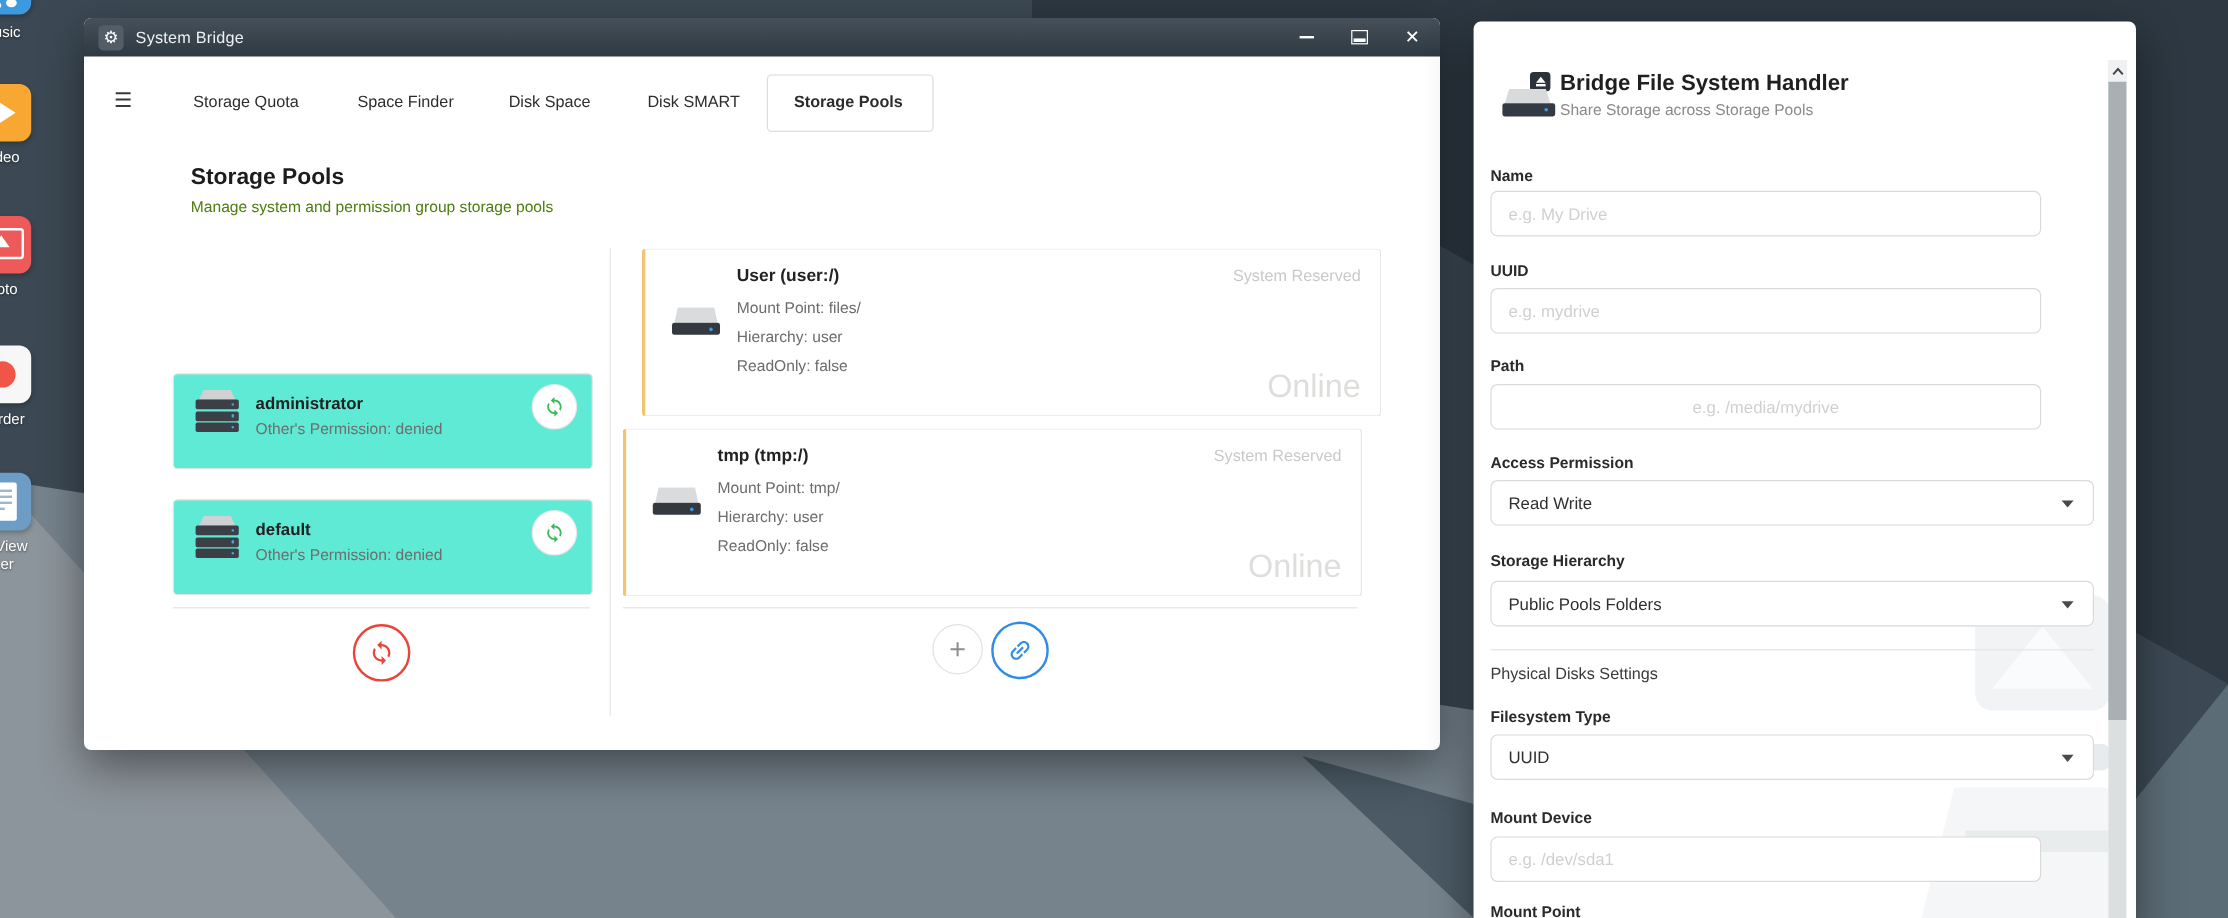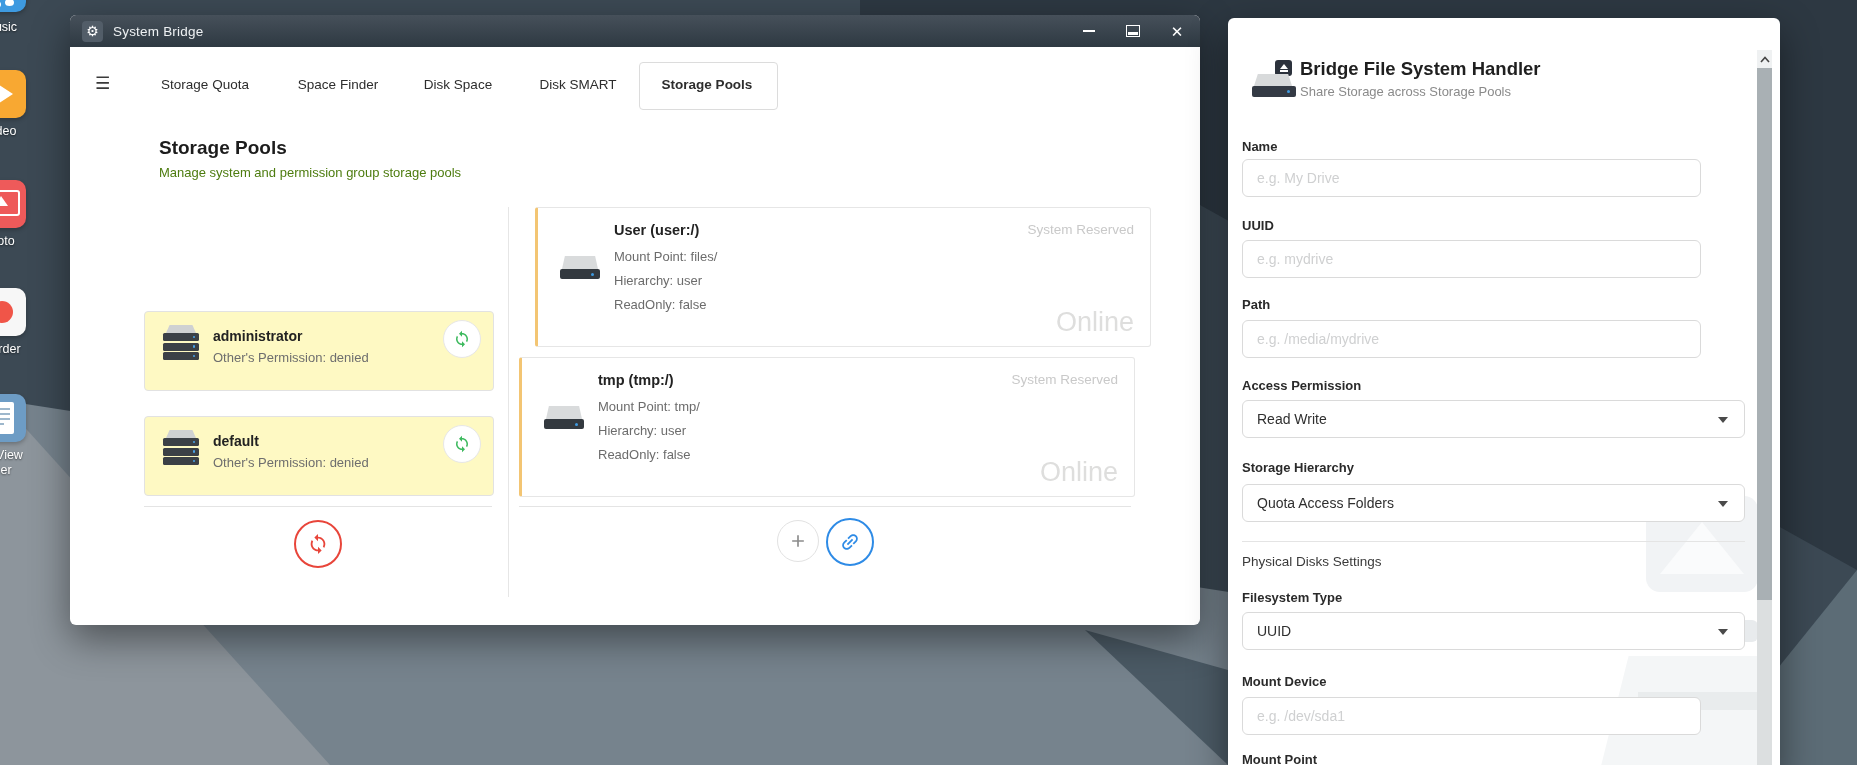--- a/index.html
+++ b/index.html
@@ -24,21 +24,21 @@
   .chip-gear{background:#525d68;color:#fff;font-size:14px;}
   .chip-eject{background:#f4f5f6;flex-direction:column;}
   .ej-tri{width:0;height:0;border-left:5.5px solid transparent;border-right:5.5px solid transparent;border-bottom:7px solid #20262e;}
   .ej-bar{width:11px;height:2.5px;background:#20262e;margin-top:2px;}
   
   .tab-label{position:absolute;transform:translateX(-50%);font-size:13.5px;color:#2d2d2d;white-space:nowrap;cursor:pointer;}
   .tab-active-box{position:absolute;border:1px solid #dcdcdc;border-radius:4px;background:#fff;}
   .hamburger{position:absolute;font-size:17px;color:#3a3a3a;cursor:pointer;line-height:1;}
   .page-title{position:absolute;font-size:19px;font-weight:bold;color:#1c1c1c;}
   .page-sub{position:absolute;font-size:13px;color:#4d7c0f;}
-  .pool-card{position:absolute;left:144px;width:348px;height:78px;border:1px solid #e2e2e2;border-radius:4px;background:#fef9c3;cursor:pointer;}
+  .pool-card{position:absolute;left:144px;width:348px;height:78px;border:1px solid #e2e2e2;border-radius:4px;background:#5eead4;cursor:pointer;}
   .pool-card.sel{background:#f2f3f3;}
   .pool-name{position:absolute;left:68px;top:16px;font-size:14px;font-weight:bold;color:#222;}
   .pool-perm{position:absolute;left:68px;top:38px;font-size:13px;color:#6e6e6e;}
   .srv-icon{position:absolute;left:18px;top:16px;width:36px;height:42px;}
   .srv-top{position:absolute;top:0;left:3px;width:30px;height:8px;background:#cfd1d2;border-radius:2px 2px 0 0;
     clip-path:polygon(12% 0,88% 0,100% 100%,0 100%);}
   .srv-slab{position:absolute;left:0;width:36px;height:8px;background:#3b4046;border-radius:1.5px;}
   .srv-dot{position:absolute;right:4px;top:2.5px;width:2.5px;height:2.5px;background:#4aa3e8;border-radius:50%;}
   .round-btn{position:absolute;border-radius:50%;background:#fff;display:flex;align-items:center;justify-content:center;cursor:pointer;}
   .col-sep{position:absolute;width:1px;background:#e6e6e6;}
@@ -293,31 +293,31 @@
     <div class="hdr-title">Bridge File System Handler</div>
     <div class="hdr-sub">Share Storage across Storage Pools</div>
 
     <div class="f-label" style="top:139px;">Name</div>
     <input class="f-input" style="top: 159px;" placeholder="e.g. My Drive">
 
     <div class="f-label" style="top:218px;">UUID</div>
     <input class="f-input" style="top: 240px;" placeholder="e.g. mydrive">
 
     <div class="f-label" style="top:297px;">Path</div>
-    <input class="f-input" style="top: 320px;" placeholder="e.g. /media/mydrive">
+    <input class="f-input" style="top: 320px; text-align: center;" placeholder="e.g. /media/mydrive">
 
     <div class="f-label" style="top:378px;">Access Permission</div>
     <div class="f-select" style="top:400px;">
       <span>Read Write</span>
       <div class="caret"></div>
     </div>
 
     <div class="f-label" style="top:460px;">Storage Hierarchy</div>
     <div class="f-select" style="top:484px;">
-      <span>Quota Access Folders</span>
+      <span>Public Pools Folders</span>
       <div class="caret"></div>
     </div>
 
     <div class="hr" style="left:1242px;top:541px;width:503px;"></div>
     <div class="f-section" style="top:554px;">Physical Disks Settings</div>
 
     <div class="f-label" style="top:590px;">Filesystem Type</div>
     <div class="f-select" style="top:612px;">
       <span>UUID</span>
       <div class="caret"></div>

